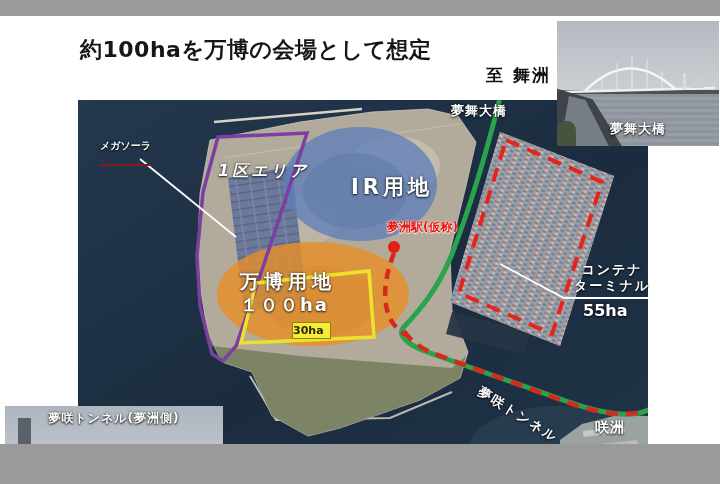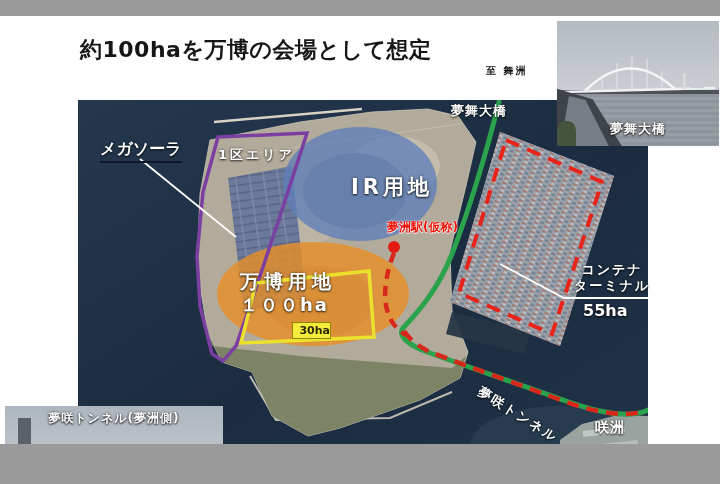--- a/index.html
+++ b/index.html
@@ -8,40 +8,40 @@
     background:#ffffff;overflow:hidden;
     font-family:"DejaVu Sans","Liberation Sans",sans-serif;
   }
   .abs{position:absolute;}
   
   .slide-title{
     left:80px;top:19px;font-size:22px;font-weight:600;color:#161616;
     letter-spacing:0.5px;white-space:nowrap;
   }
   .page-num{left:679px;top:468px;font-size:19px;color:#1d1d1d;font-weight:400;}
-  .dir-label{left:486px;top:48px;font-size:10px;font-weight:bold;color:#111;letter-spacing:2px;white-space:nowrap;}
+  .dir-label{left:486px;top:48px;font-size:17px;font-weight:bold;color:#111;letter-spacing:2px;white-space:nowrap;}
   
   #map{left:78px;top:84px;width:570px;height:368px;}
   .lbl{
     position:absolute;font-weight:bold;color:#fff;white-space:nowrap;
     text-shadow:0 1px 2px rgba(0,0,0,.75),0 0 3px rgba(0,0,0,.5);
   }
   .lbl-bridge{left:451px;top:86px;font-size:13px;letter-spacing:1px;}
-  .lbl-solar{left:100px;top:123px;font-size:16px;border-bottom:2px solid #0f172a;padding-bottom:1px;}
-  .lbl-area1{left:218px;top:130px;font-size:13px;letter-spacing:3px;}
+  .lbl-solar{left:100px;top:123px;font-size:10px;border-bottom:2px solid #7f1d1d;padding-bottom:11px;}
+  .lbl-area1{left:218px;top:145px;font-size:16px;letter-spacing:3px;font-style:italic;}
   .lbl-ir{left:327px;top:157px;font-size:21px;letter-spacing:4px;padding-left:24px;}
   .lbl-station{
     left:387px;top:203px;font-size:12px;color:#ee1208;
     text-shadow:0 0 2px #fff,0 1px 1px #fff,0 0 1px #fff;
   }
   .lbl-expo{left:240px;top:254px;width:148px;text-align:left;line-height:1.25;}
   .lbl-expo .l1{font-size:19px;letter-spacing:5px;}
   .lbl-expo .l2{font-size:18px;letter-spacing:2px;}
   .badge-30{
-    left:292px;top:306px;width:37px;height:15px;line-height:15px;text-align:right;
+    left:292px;top:306px;width:37px;height:15px;line-height:15px;text-align:left;
     background:#f4eb3c;border:1px solid #8f8600;color:#2d2a00;font-size:11px;font-weight:bold;
   }
   .lbl-cont{left:564px;top:246px;width:96px;text-align:center;font-size:13px;letter-spacing:2px;line-height:1.2;}
   .lbl-55{left:583px;top:285px;font-size:16px;}
   .lbl-tunnel{left:484px;top:367px;font-size:13px;letter-spacing:2px;transform:rotate(32deg);transform-origin:left top;}
   .lbl-saki{left:595px;top:403px;font-size:14px;letter-spacing:1px;}
   
   .photo{overflow:hidden;background:#b8bdc3;}
   #photo-tr{left:557px;top:5px;width:162px;height:125px;}
   #photo-bl{left:5px;top:390px;width:218px;height:132px;}

